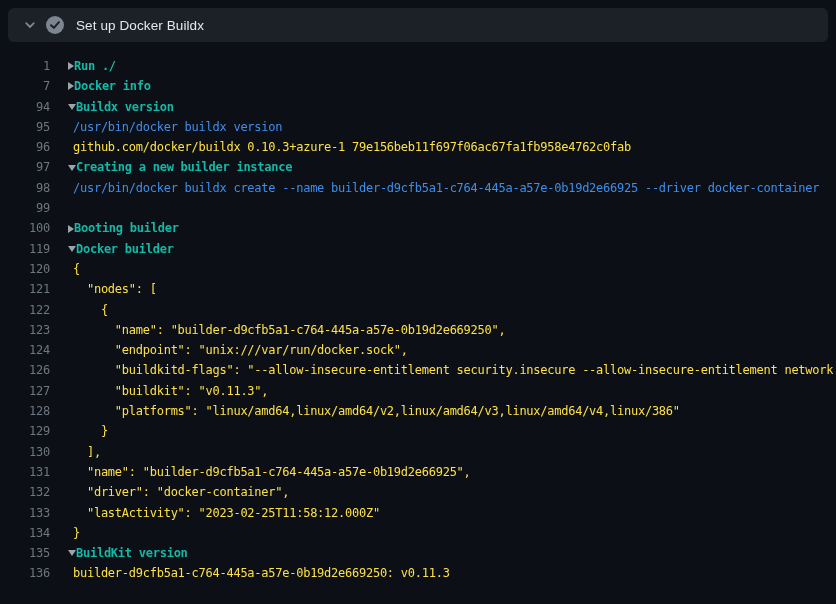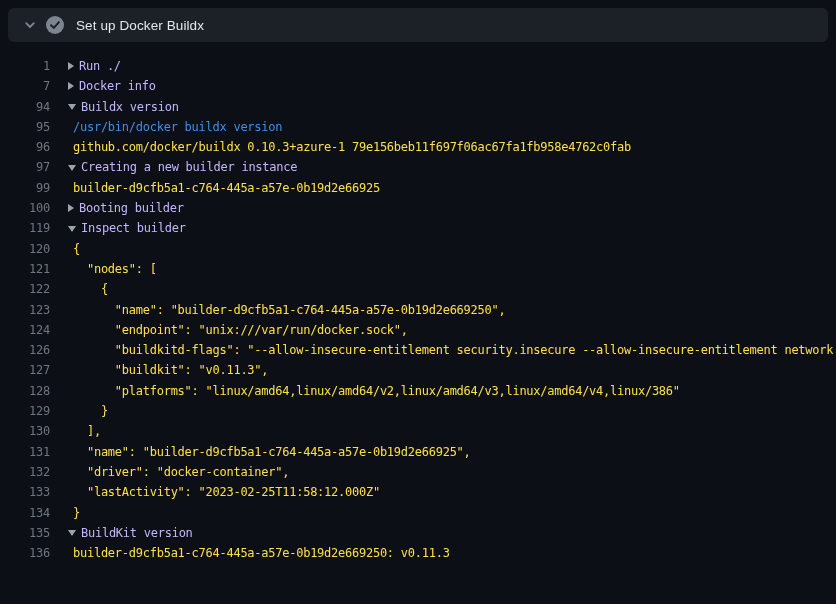--- a/index.html
+++ b/index.html
@@ -46,21 +46,21 @@
   .arrow.right{
     border-left:6px solid #9aa4ae;
     border-top:4.5px solid transparent;
     border-bottom:4.5px solid transparent;
   }
   .arrow.down{
     border-top:6px solid #9aa4ae;
     border-left:4.5px solid transparent;
     border-right:4.5px solid transparent;
   }
-  .grouptext{color:#c4b5fd;margin-left:5px;}
+  .grouptext{color:#14b8a6;font-weight:bold;}
   .plaintext{margin-left:23px;}
   .t-command{color:#3e8eeb;}
   .t-output{color:#fde047;}
 </style>
 </head>
 <body>
 
 <div class="step-header">
   <svg class="chev" width="12" height="12" viewBox="0 0 12 12">
     <path d="M2.2 4.2 L6 8 L9.8 4.2" fill="none" stroke="#7d8590" stroke-width="1.8" stroke-linecap="round" stroke-linejoin="round"></path>
@@ -72,23 +72,24 @@
   <span class="step-title">Set up Docker Buildx</span>
 </div>
 
 <div class="log" id="log">
     <div class="log-row"><span class="num">1</span><span class="rowbody"><span class="arrow right"></span><span class="grouptext">Run ./</span></span></div>
     <div class="log-row"><span class="num">7</span><span class="rowbody"><span class="arrow right"></span><span class="grouptext">Docker info</span></span></div>
     <div class="log-row"><span class="num">94</span><span class="rowbody"><span class="arrow down"></span><span class="grouptext">Buildx version</span></span></div>
     <div class="log-row"><span class="num">95</span><span class="rowbody"><span class="plaintext t-command">/usr/bin/docker buildx version</span></span></div>
     <div class="log-row"><span class="num">96</span><span class="rowbody"><span class="plaintext t-output">github.com/docker/buildx 0.10.3+azure-1 79e156beb11f697f06ac67fa1fb958e4762c0fab</span></span></div>
     <div class="log-row"><span class="num">97</span><span class="rowbody"><span class="arrow down"></span><span class="grouptext">Creating a new builder instance</span></span></div>
-    <div class="log-row"><span class="num">99</span><span class="rowbody"><span class="plaintext t-output">builder-d9cfb5a1-c764-445a-a57e-0b19d2e66925</span></span></div>
+    <div class="log-row"><span class="num">98</span><span class="rowbody"><span class="plaintext t-command">/usr/bin/docker buildx create --name builder-d9cfb5a1-c764-445a-a57e-0b19d2e66925 --driver docker-container</span></span></div>
+    <div class="log-row"><span class="num">99</span></div>
     <div class="log-row"><span class="num">100</span><span class="rowbody"><span class="arrow right"></span><span class="grouptext">Booting builder</span></span></div>
-    <div class="log-row"><span class="num">119</span><span class="rowbody"><span class="arrow down"></span><span class="grouptext">Inspect builder</span></span></div>
+    <div class="log-row"><span class="num">119</span><span class="rowbody"><span class="arrow down"></span><span class="grouptext">Docker builder</span></span></div>
     <div class="log-row"><span class="num">120</span><span class="rowbody"><span class="plaintext t-output">{</span></span></div>
     <div class="log-row"><span class="num">121</span><span class="rowbody"><span class="plaintext t-output">  "nodes": [</span></span></div>
     <div class="log-row"><span class="num">122</span><span class="rowbody"><span class="plaintext t-output">    {</span></span></div>
     <div class="log-row"><span class="num">123</span><span class="rowbody"><span class="plaintext t-output">      "name": "builder-d9cfb5a1-c764-445a-a57e-0b19d2e669250",</span></span></div>
     <div class="log-row"><span class="num">124</span><span class="rowbody"><span class="plaintext t-output">      "endpoint": "unix:///var/run/docker.sock",</span></span></div>
     <div class="log-row"><span class="num">126</span><span class="rowbody"><span class="plaintext t-output">      "buildkitd-flags": "--allow-insecure-entitlement security.insecure --allow-insecure-entitlement network.host",</span></span></div>
     <div class="log-row"><span class="num">127</span><span class="rowbody"><span class="plaintext t-output">      "buildkit": "v0.11.3",</span></span></div>
     <div class="log-row"><span class="num">128</span><span class="rowbody"><span class="plaintext t-output">      "platforms": "linux/amd64,linux/amd64/v2,linux/amd64/v3,linux/amd64/v4,linux/386"</span></span></div>
     <div class="log-row"><span class="num">129</span><span class="rowbody"><span class="plaintext t-output">    }</span></span></div>
     <div class="log-row"><span class="num">130</span><span class="rowbody"><span class="plaintext t-output">  ],</span></span></div>

